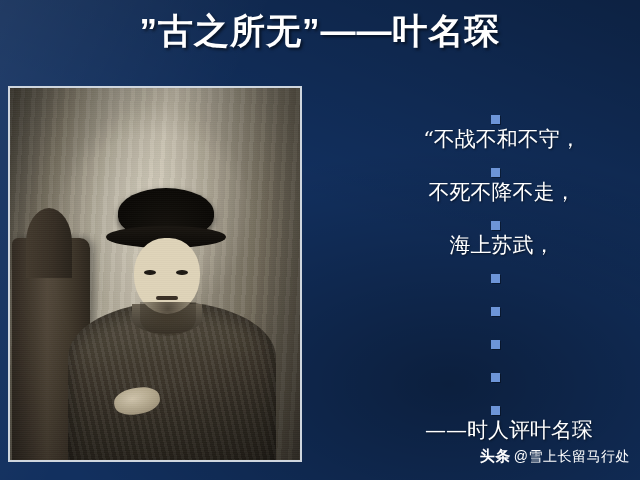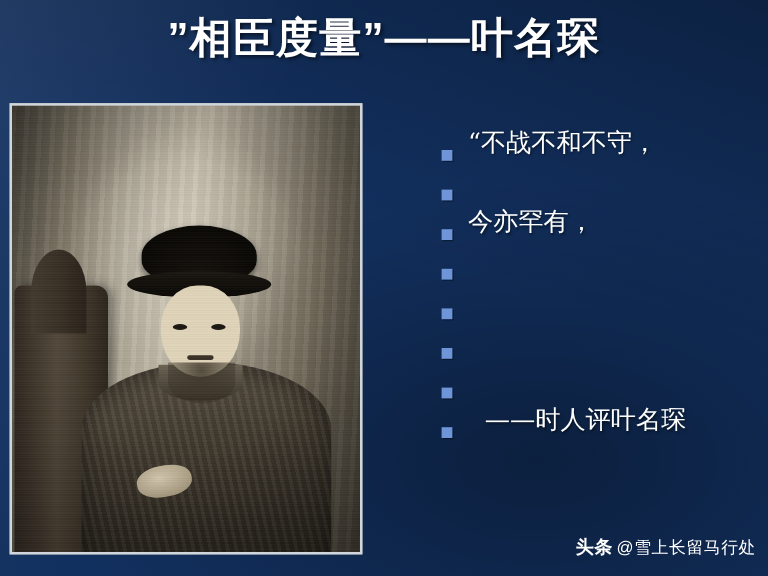--- a/index.html
+++ b/index.html
@@ -177,23 +177,24 @@
   
   #quote {
     position: absolute;
     left: 368px;
     top: 104px;
     width: 268px;
     z-index: 5;
   }
   .q-line {
     display: flex;
-    align-items: flex-end;
+    align-items: center;
     margin-bottom: 3px;
     min-height: 30px;
+    flex-direction: column;
   }
   .q-bullet {
     width: 9px; height: 9px;
     background: #6d95d8;
     flex: 0 0 auto;
     margin-top: 11px;
     margin-right: 13px;
     box-shadow: 1px 1px 0 rgba(0,0,0,.35);
   }
   .q-text {
@@ -226,21 +227,21 @@
     color: #ffffff;
     margin-left: 3px;
     letter-spacing: 0.5px;
   }
 </style>
 </head>
 <body>
 
 <div id="slide">
 
-  <div id="title">”相臣度量”——叶名琛</div>
+  <div id="title">”古之所无”——叶名琛</div>
 
   <div id="photo-wrap">
     <div id="photo">
       <div class="streaks"></div>
       <div class="chair"></div>
       <div class="chair2"></div>
       <div class="body"></div>
       <div class="collar"></div>
       <div class="hat"></div>
       <div class="hat-brim"></div>
@@ -255,24 +256,25 @@
     </div>
   </div>
 
   <div id="quote">
       <div class="q-line">
         <span class="q-bullet" style="background: rgb(109, 149, 216);"></span>
         <span class="q-text">“不战不和不守，</span>
       </div>
       <div class="q-line">
         <span class="q-bullet" style="background: rgb(109, 149, 216);"></span>
-      </div>
-      <div class="q-line">
-        <span class="q-bullet" style="background: rgb(109, 149, 216);"></span>
-        <span class="q-text">今亦罕有，</span>
+        <span class="q-text">不死不降不走，</span>
+      </div>
+      <div class="q-line">
+        <span class="q-bullet" style="background: rgb(109, 149, 216);"></span>
+        <span class="q-text">海上苏武，</span>
       </div>
       <div class="q-line">
         <span class="q-bullet" style="background: rgb(109, 149, 216);"></span>
       </div>
       <div class="q-line">
         <span class="q-bullet" style="background: rgb(109, 149, 216);"></span>
       </div>
       <div class="q-line">
         <span class="q-bullet" style="background: rgb(109, 149, 216);"></span>
       </div>

